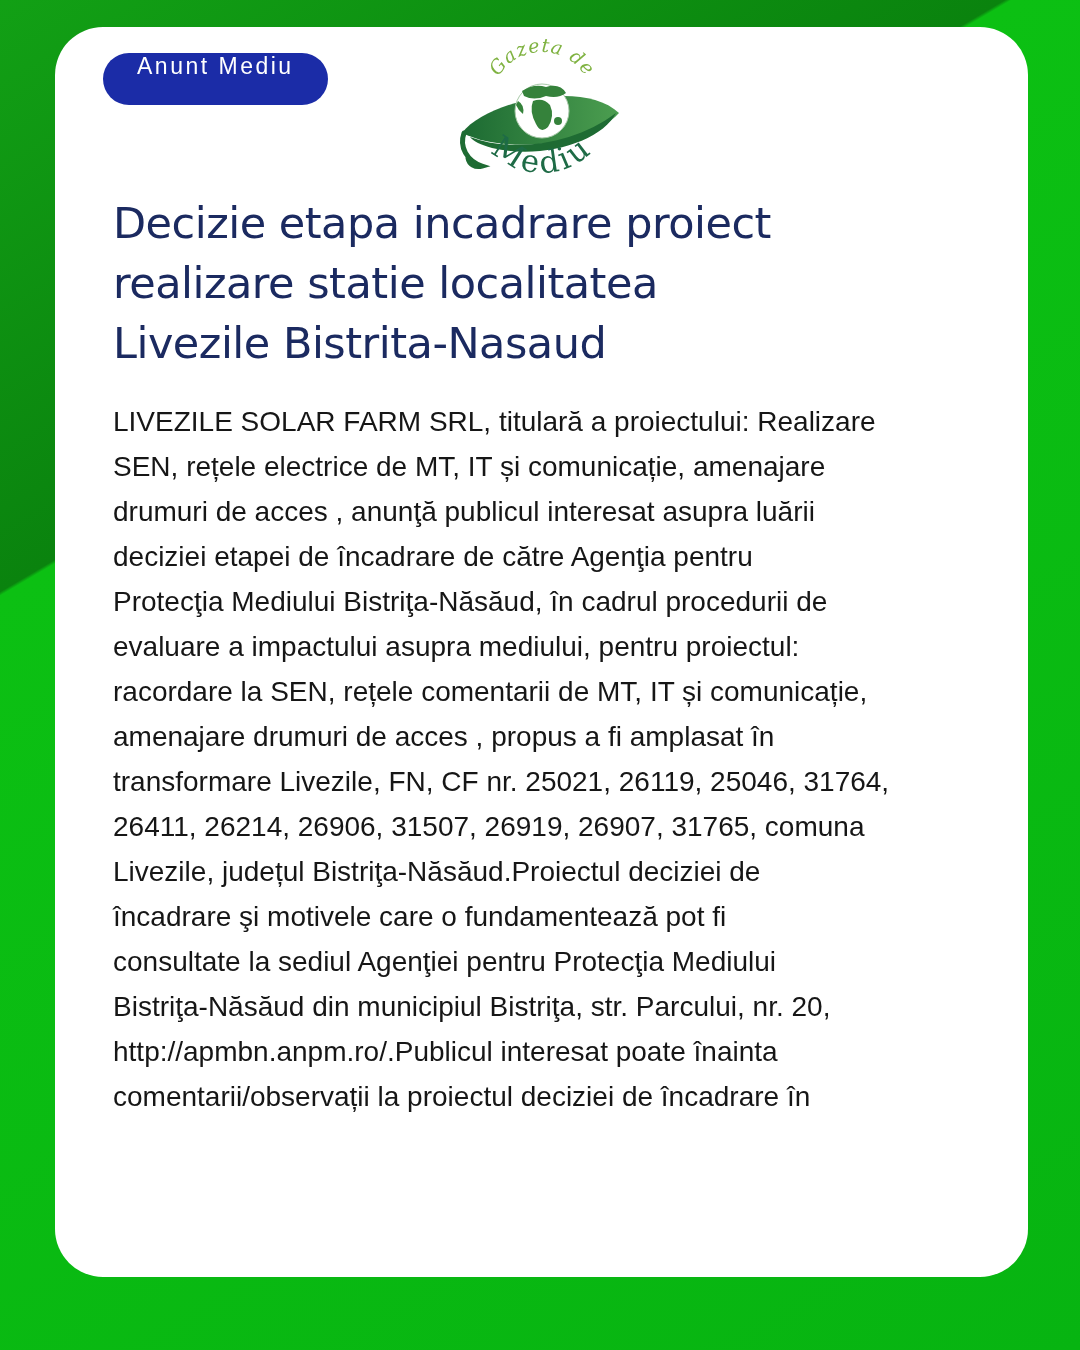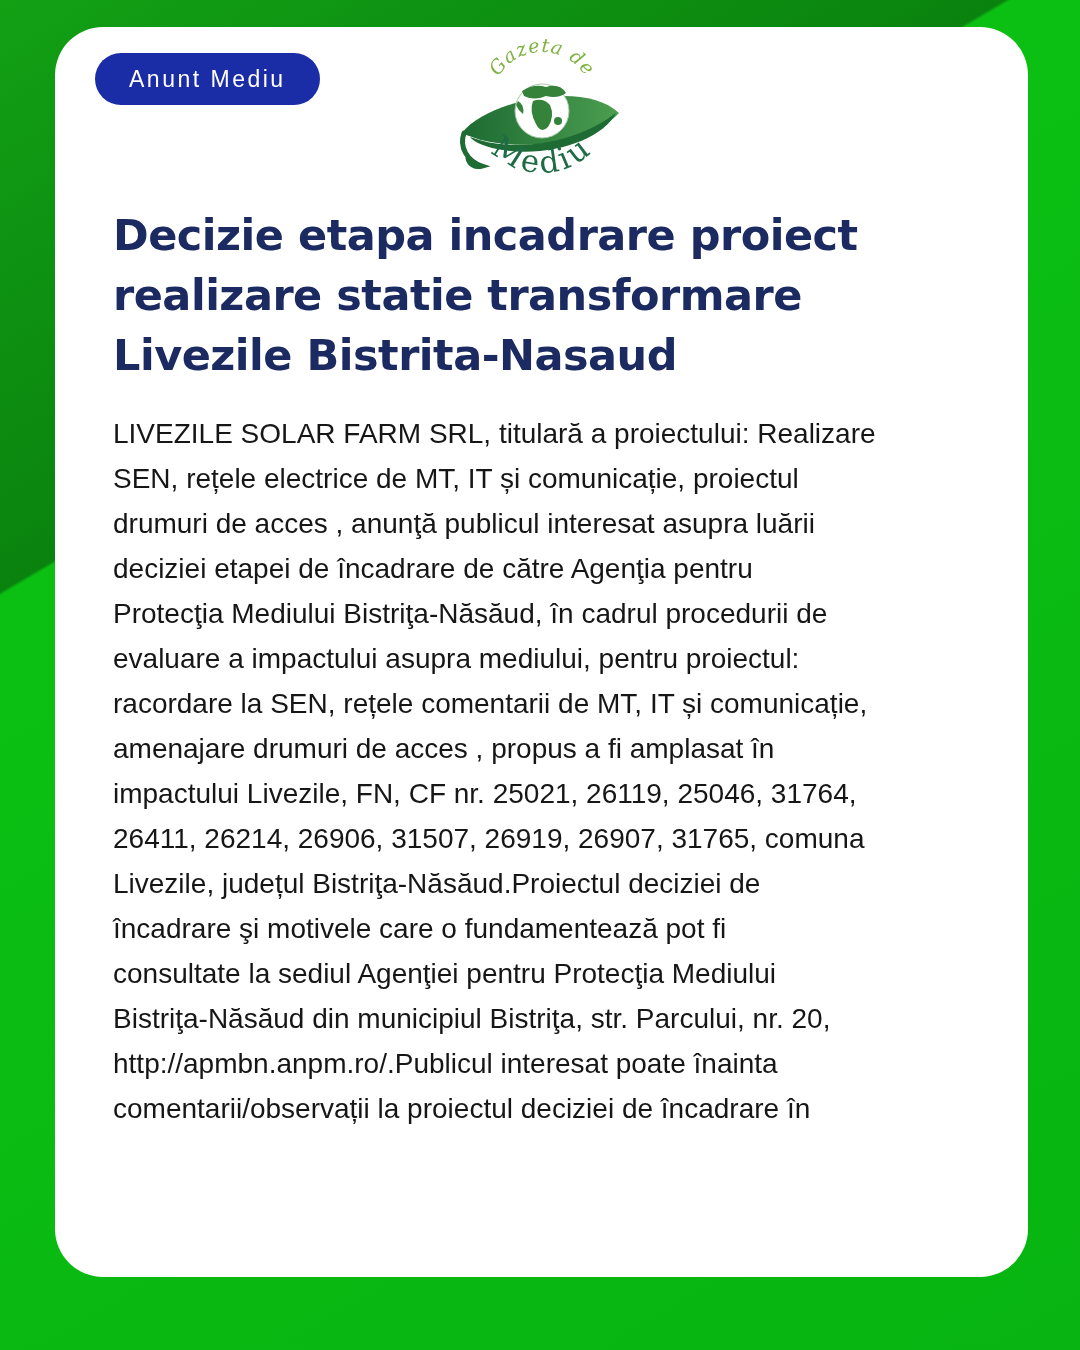--- a/index.html
+++ b/index.html
@@ -12,26 +12,26 @@
   .card {
     position: absolute;
     left: 55px; top: 27px;
     width: 973px; height: 1250px;
     background: #ffffff;
     border-radius: 48px;
     overflow: hidden;
   }
   .badge {
     position: absolute;
-    left: 40px; top: 26px;
+    left: 48px; top: 26px;
     height: 52px;
     padding: 0 34px;
     background: #1b2ca7;
     border-radius: 26px;
-    display: flex; align-items: center;
+    display: flex; align-items: flex-start;
     color: #ffffff;
     font-size: 23px;
     letter-spacing: 2.5px;
     font-weight: 500;
     border: none;
     cursor: pointer;
   }
   .logo-wrap {
     width: 200px; height: 152px;
     margin: 6px auto 0 auto;
@@ -43,23 +43,23 @@
     letter-spacing: 1px;
     fill: #7fb241;
   }
   .logo-bottom-text {
     font-family: "DejaVu Serif", serif;
     font-size: 31px;
     letter-spacing: 3px;
     fill: #1e6b46;
   }
   .headline {
-    margin: 20px 58px 0 58px;
+    margin: 8px 58px 0 58px;
     font-family: "DejaVu Sans", sans-serif;
-    font-weight: 700;
+    font-weight: 400;
     font-size: 43px;
     line-height: 60px;
     color: #1b2a60;
     letter-spacing: -0.5px;
   }
   .body-text {
     margin: 26px 48px 0 58px;
     font-size: 28px;
     line-height: 45px;
     color: #161616;
@@ -101,34 +101,34 @@
         <textPath href="#arcTop" startOffset="50%" text-anchor="middle">Gazeta de</textPath>
       </text>
       <text class="logo-bottom-text">
         <textPath href="#arcBottom" startOffset="50%" text-anchor="middle">Mediu</textPath>
       </text>
     </svg>
   </div>
 
   <div class="headline">
       <div class="headline-line">Decizie etapa incadrare proiect</div>
-      <div class="headline-line">realizare statie transformare</div>
+      <div class="headline-line">realizare statie localitatea</div>
       <div class="headline-line">Livezile Bistrita-Nasaud</div>
     </div>
 
   <div class="body-text">
       <div class="body-line">LIVEZILE SOLAR FARM SRL, titulară a proiectului: Realizare</div>
-      <div class="body-line">SEN, rețele electrice de MT, IT și comunicație, proiectul</div>
+      <div class="body-line">SEN, rețele electrice de MT, IT și comunicație, amenajare</div>
       <div class="body-line">drumuri de acces , anunţă publicul interesat asupra luării</div>
       <div class="body-line">deciziei etapei de încadrare de către Agenţia pentru</div>
       <div class="body-line">Protecţia Mediului Bistriţa-Năsăud, în cadrul procedurii de</div>
       <div class="body-line">evaluare a impactului asupra mediului, pentru proiectul:</div>
       <div class="body-line">racordare la SEN, rețele comentarii de MT, IT și comunicație,</div>
       <div class="body-line">amenajare drumuri de acces , propus a fi amplasat în</div>
-      <div class="body-line">impactului Livezile, FN, CF nr. 25021, 26119, 25046, 31764,</div>
+      <div class="body-line">transformare Livezile, FN, CF nr. 25021, 26119, 25046, 31764,</div>
       <div class="body-line">26411, 26214, 26906, 31507, 26919, 26907, 31765, comuna</div>
       <div class="body-line">Livezile, județul Bistriţa-Năsăud.Proiectul deciziei de</div>
       <div class="body-line">încadrare şi motivele care o fundamentează pot fi</div>
       <div class="body-line">consultate la sediul Agenţiei pentru Protecţia Mediului</div>
       <div class="body-line">Bistriţa-Năsăud din municipiul Bistriţa, str. Parcului, nr. 20,</div>
       <div class="body-line">http://apmbn.anpm.ro/.Publicul interesat poate înainta</div>
       <div class="body-line">comentarii/observații la proiectul deciziei de încadrare în</div>
     </div>
 
 </div>

